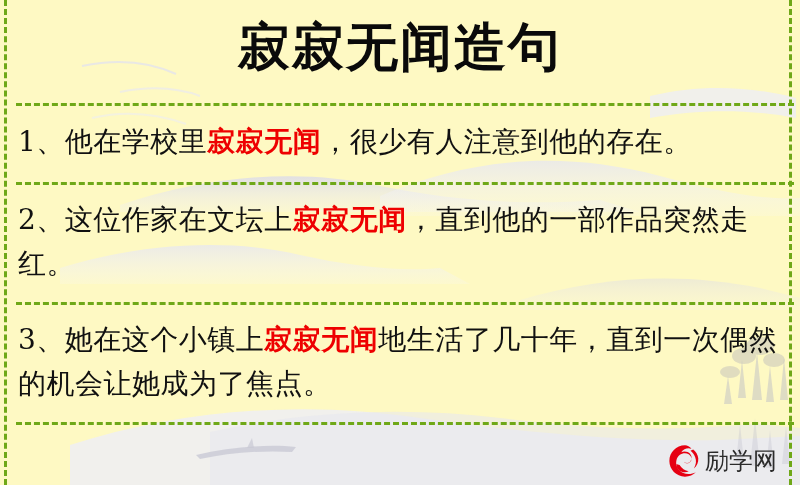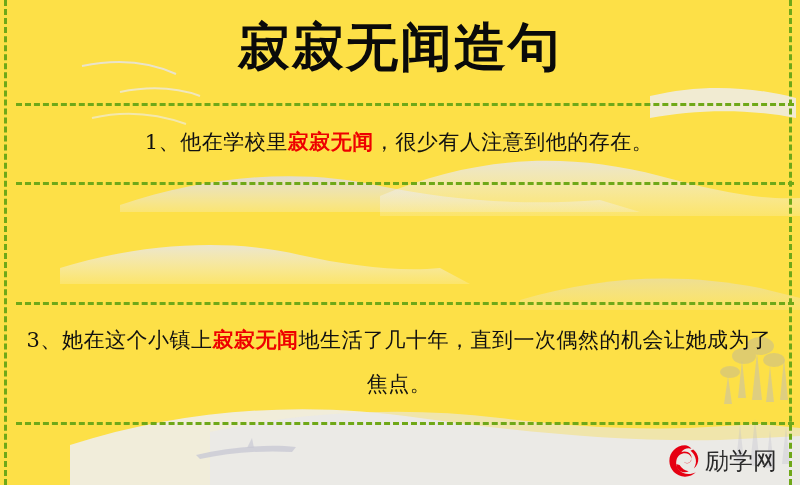--- a/index.html
+++ b/index.html
@@ -8,21 +8,21 @@
     background: #ffffff;
   }
   body {
     font-family: "DejaVu Sans", sans-serif;
   }
 
   #page {
     position: relative;
     width: 800px;
     height: 485px;
-    background: #fde047;
+    background: #fef9c3;
     overflow: hidden;
     box-sizing: border-box;
   }
 
   
   .wm {
     position: absolute;
     pointer-events: none;
     z-index: 0;
   }
@@ -66,26 +66,26 @@
     z-index: 2;
     white-space: nowrap;
   }
 
   
   .sentence {
     position: absolute;
     left: 18px;
     width: 762px;
     font-family: "DejaVu Serif", "Liberation Serif", serif;
-    font-size: 21px;
+    font-size: 28px;
     line-height: 44px;
     color: #111111;
     letter-spacing: 0.5px;
     z-index: 2;
-    text-align: center;
+    text-align: left;
   }
   .idiom {
     color: #EE0000;
     font-weight: 700;
   }
 
   #s1 { top: 120px; }
   #s2 { top: 198px; }
   #s3 { top: 318px; }
 
@@ -178,20 +178,23 @@
   <div class="sep" style="top:182px;"></div>
   <div class="sep" style="top:302px;"></div>
   <div class="sep" style="top:422px;"></div>
 
   <div class="title">寂寂无闻造句</div>
 
   <div class="sentence" id="s1">
     <span>1、</span><span>他在学校里</span><span class="idiom">寂寂无闻</span><span>，很少有人注意到他的存在。</span>
   </div>
 
+  <div class="sentence" id="s2">
+    <span>2、</span><span>这位作家在文坛上</span><span class="idiom">寂寂无闻</span><span>，直到他的一部作品突然走红。</span>
+  </div>
 
   <div class="sentence" id="s3">
     <span>3、</span><span>她在这个小镇上</span><span class="idiom">寂寂无闻</span><span>地生活了几十年，直到一次偶然的机会让她成为了焦点。</span>
   </div>
 
   <div class="logo">
     <svg class="logo-mark" viewBox="0 0 100 100" xmlns="http://www.w3.org/2000/svg">
       <path d="M50 4 C 24 4, 4 25, 4 50 C 4 74, 24 96, 50 96 C 63 96, 74 91, 82 83 C 70 89, 56 90, 45 85 C 29 78, 21 62, 25 47 C 28 35, 38 27, 50 27 C 58 27, 65 31, 68 38 C 71 45, 68 53, 61 56 C 56 58, 50 56, 47 52 C 52 57, 60 57, 65 52 C 71 46, 71 36, 65 29 C 59 22, 48 20, 39 24 C 46 14, 58 10, 69 14 C 64 8, 57 4, 50 4 Z" fill="#E60012"></path>
       <path d="M74 16 C 82 22, 88 31, 89 42 C 90 54, 85 65, 76 72 C 83 61, 84 49, 80 39 C 77 31, 72 24, 66 20 Z" fill="#E60012"></path>
       <path d="M34 62 C 40 72, 50 79, 61 80 C 52 85, 41 84, 33 78 C 27 73, 24 66, 25 59 C 27 60, 30 61, 34 62 Z" fill="#E60012"></path>

